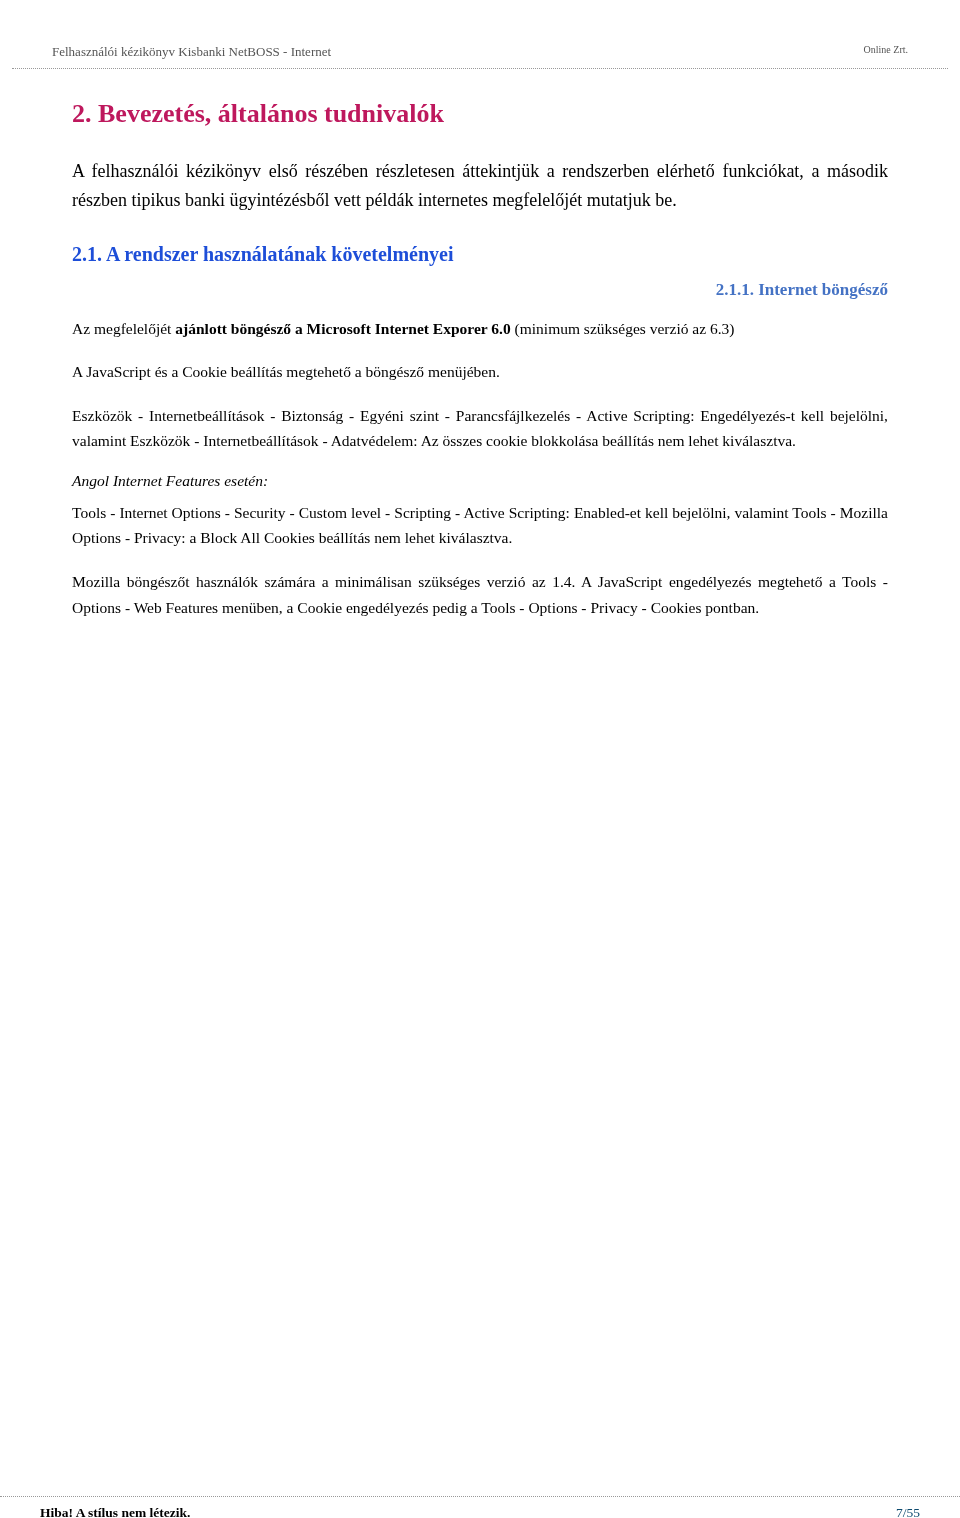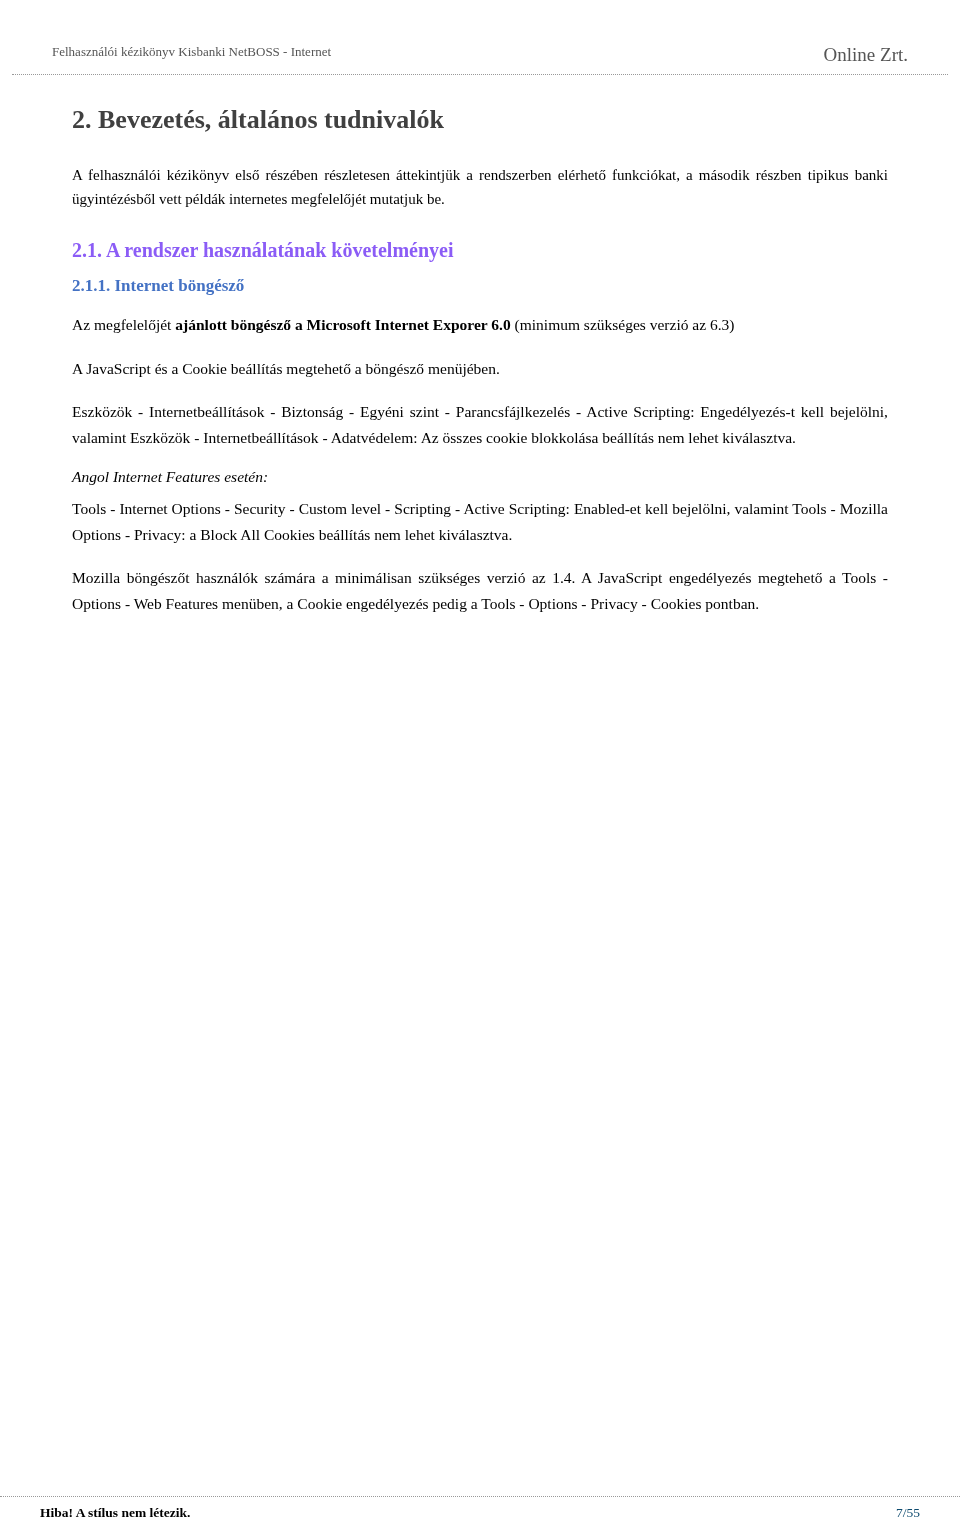--- a/index.html
+++ b/index.html
@@ -34,65 +34,66 @@
       border-bottom: 1px dotted #999;
     }
 
     .header-left {
       font-size: 13px;
       color: #555;
       font-family: "Times New Roman", Times, serif;
     }
 
     .header-right {
-      font-size: 19px;
+      font-size: 10px;
       color: #555;
       font-family: "Times New Roman", Times, serif;
       text-align: right;
     }
 
     
     .content {
       padding: 30px 60px 40px 60px;
     }
 
     
     .chapter-title {
       font-size: 26px;
       font-weight: bold;
-      color: #404040;
+      color: #be185d;
       margin-bottom: 28px;
       font-family: "Times New Roman", Times, serif;
     }
 
     
     .intro-paragraph {
-      font-size: 15px;
+      font-size: 18px;
       line-height: 1.6;
       margin-bottom: 28px;
       text-align: justify;
       font-family: "Times New Roman", Times, serif;
     }
 
     
     .section-heading {
       font-size: 20px;
       font-weight: bold;
-      color: #8b5cf6;
+      color: #1d4ed8;
       margin-bottom: 14px;
       font-family: "Times New Roman", Times, serif;
     }
 
     
     .subsection-heading {
       font-size: 17px;
       font-weight: bold;
       color: #4472C4;
       margin-bottom: 16px;
       font-family: "Times New Roman", Times, serif;
+      text-align: right;
     }
 
     
     .body-text {
       font-size: 15.5px;
       line-height: 1.65;
       margin-bottom: 18px;
       text-align: justify;
       font-family: "Times New Roman", Times, serif;
     }

